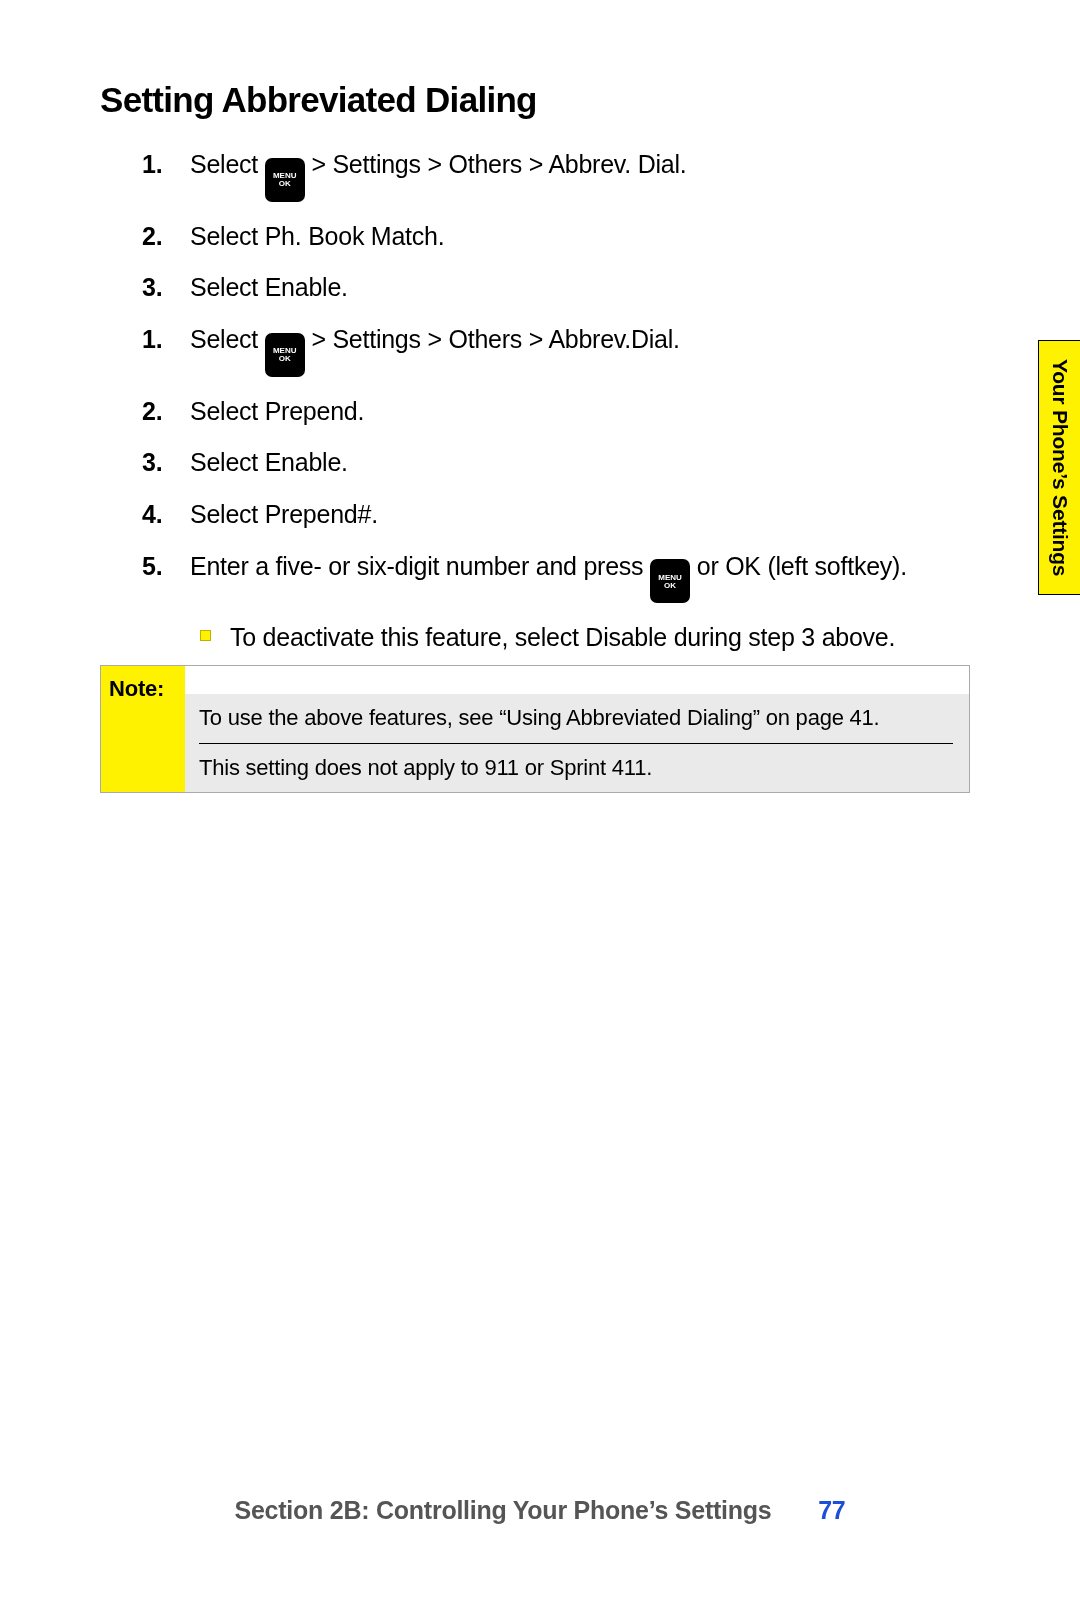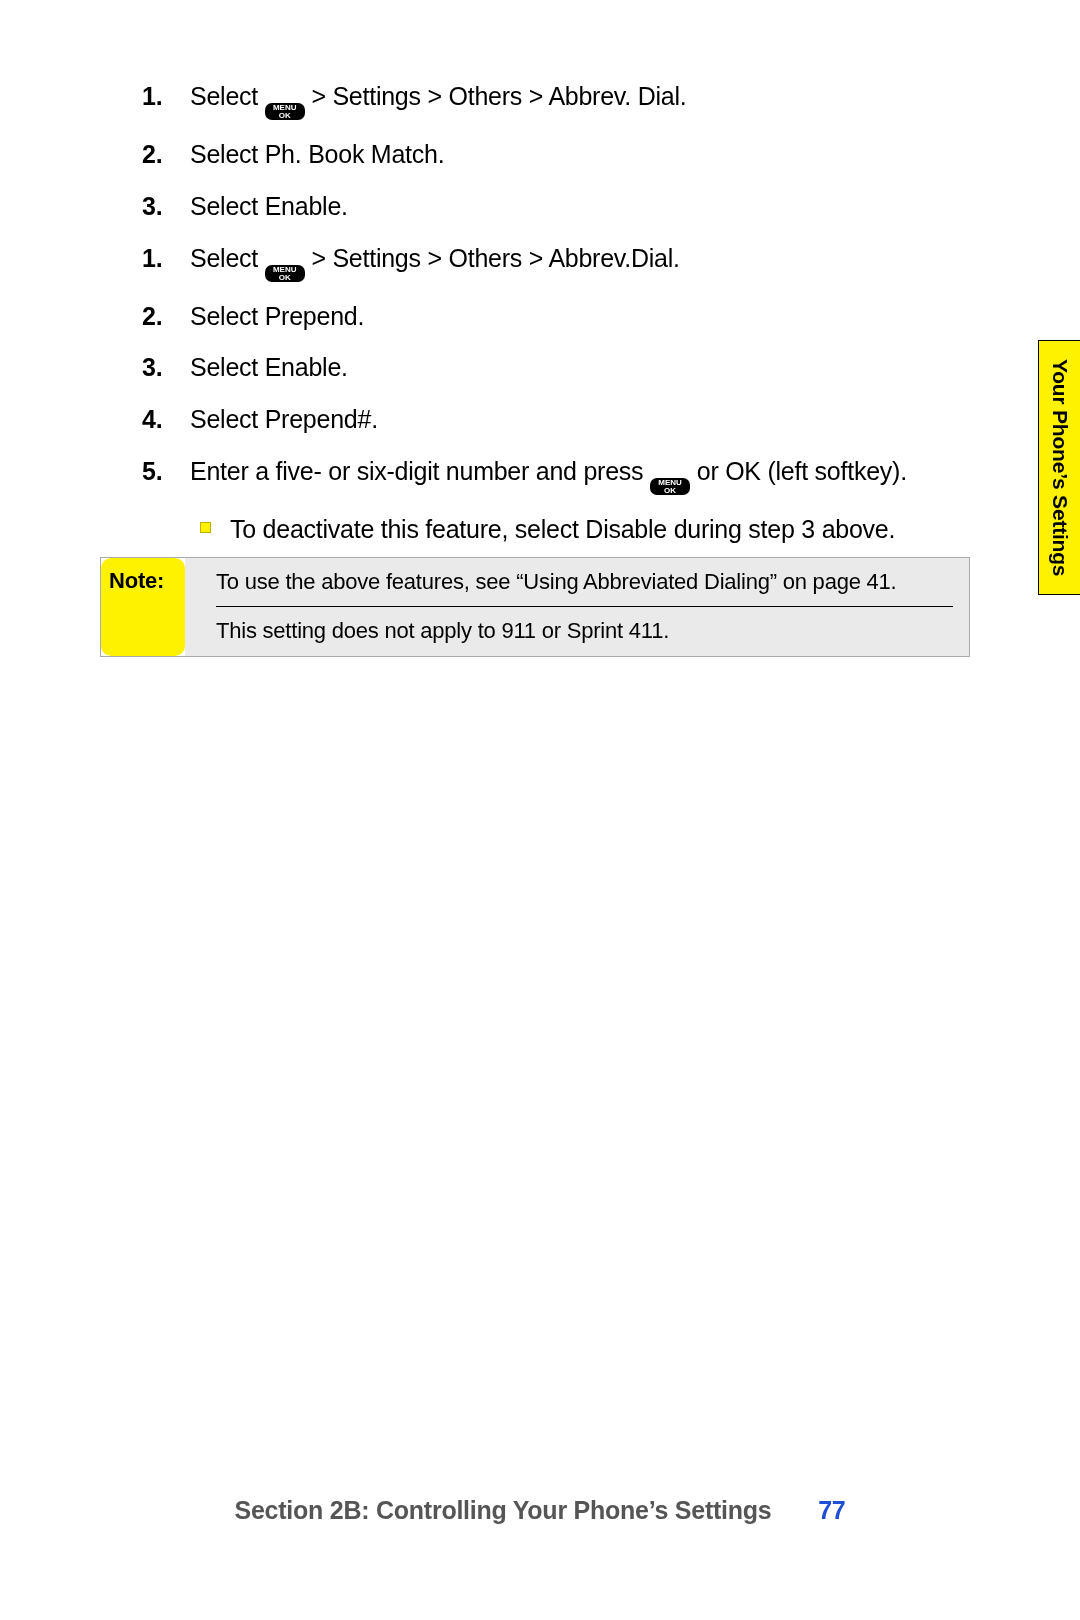--- a/index.html
+++ b/index.html
@@ -68,21 +68,21 @@
     }
     .menu-ok {
       display: inline-flex;
       flex-direction: column;
       align-items: center;
       justify-content: center;
       background: #000;
       color: #fff;
       border-radius: 7px;
       width: 40px;
-      height: 17px;
+      height: 44px;
       vertical-align: -5px;
       font-size: 8px;
       font-weight: 700;
       line-height: 1.0;
       letter-spacing: 0;
       padding-top: 1px;
     }
     .menu-ok span { display: block; }
     .b { font-weight: 400; }
     
@@ -111,29 +111,29 @@
       border: 1px solid #aaa;
       margin-top: 6px;
     }
     .note-label {
       background: #fff200;
       font-weight: 700;
       font-size: 22px;
       padding: 10px 12px 24px 8px;
       min-width: 84px;
       letter-spacing: -0.01em;
-      border-radius: 10px;
     }
     .note-body {
       flex: 1;
       background: #eaeaea;
       font-size: 22px;
       line-height: 1.3;
-      padding: 10px 16px 10px 31px;
-      letter-spacing: -0.01em;
+      padding: 10px 16px 10px 14px;
+      letter-spacing: -0.01em;
+      margin-top: 28px;
     }
     .note-sep {
       border: none;
       border-top: 1px solid #000;
       margin: 10px 0;
     }
     
     .footer {
       position: absolute;
       bottom: 95px;
@@ -152,20 +152,21 @@
   </style>
 </head>
 <body>
 
 <div class="side-tab">
   <div class="txt">Your Phone’s Settings</div>
 </div>
 
 <div class="page">
 
+  <h1>Setting Abbreviated Dialing</h1>
 
 
   <ol>
     <li class="oli">
       <span class="num">1.</span>
       <span>Select </span><span class="menu-ok">
           <span>MENU</span>
           <span>OK</span>
         </span><span class="b"> &gt; Settings &gt; Others &gt; Abbrev. Dial</span><span>.</span>
     </li>

